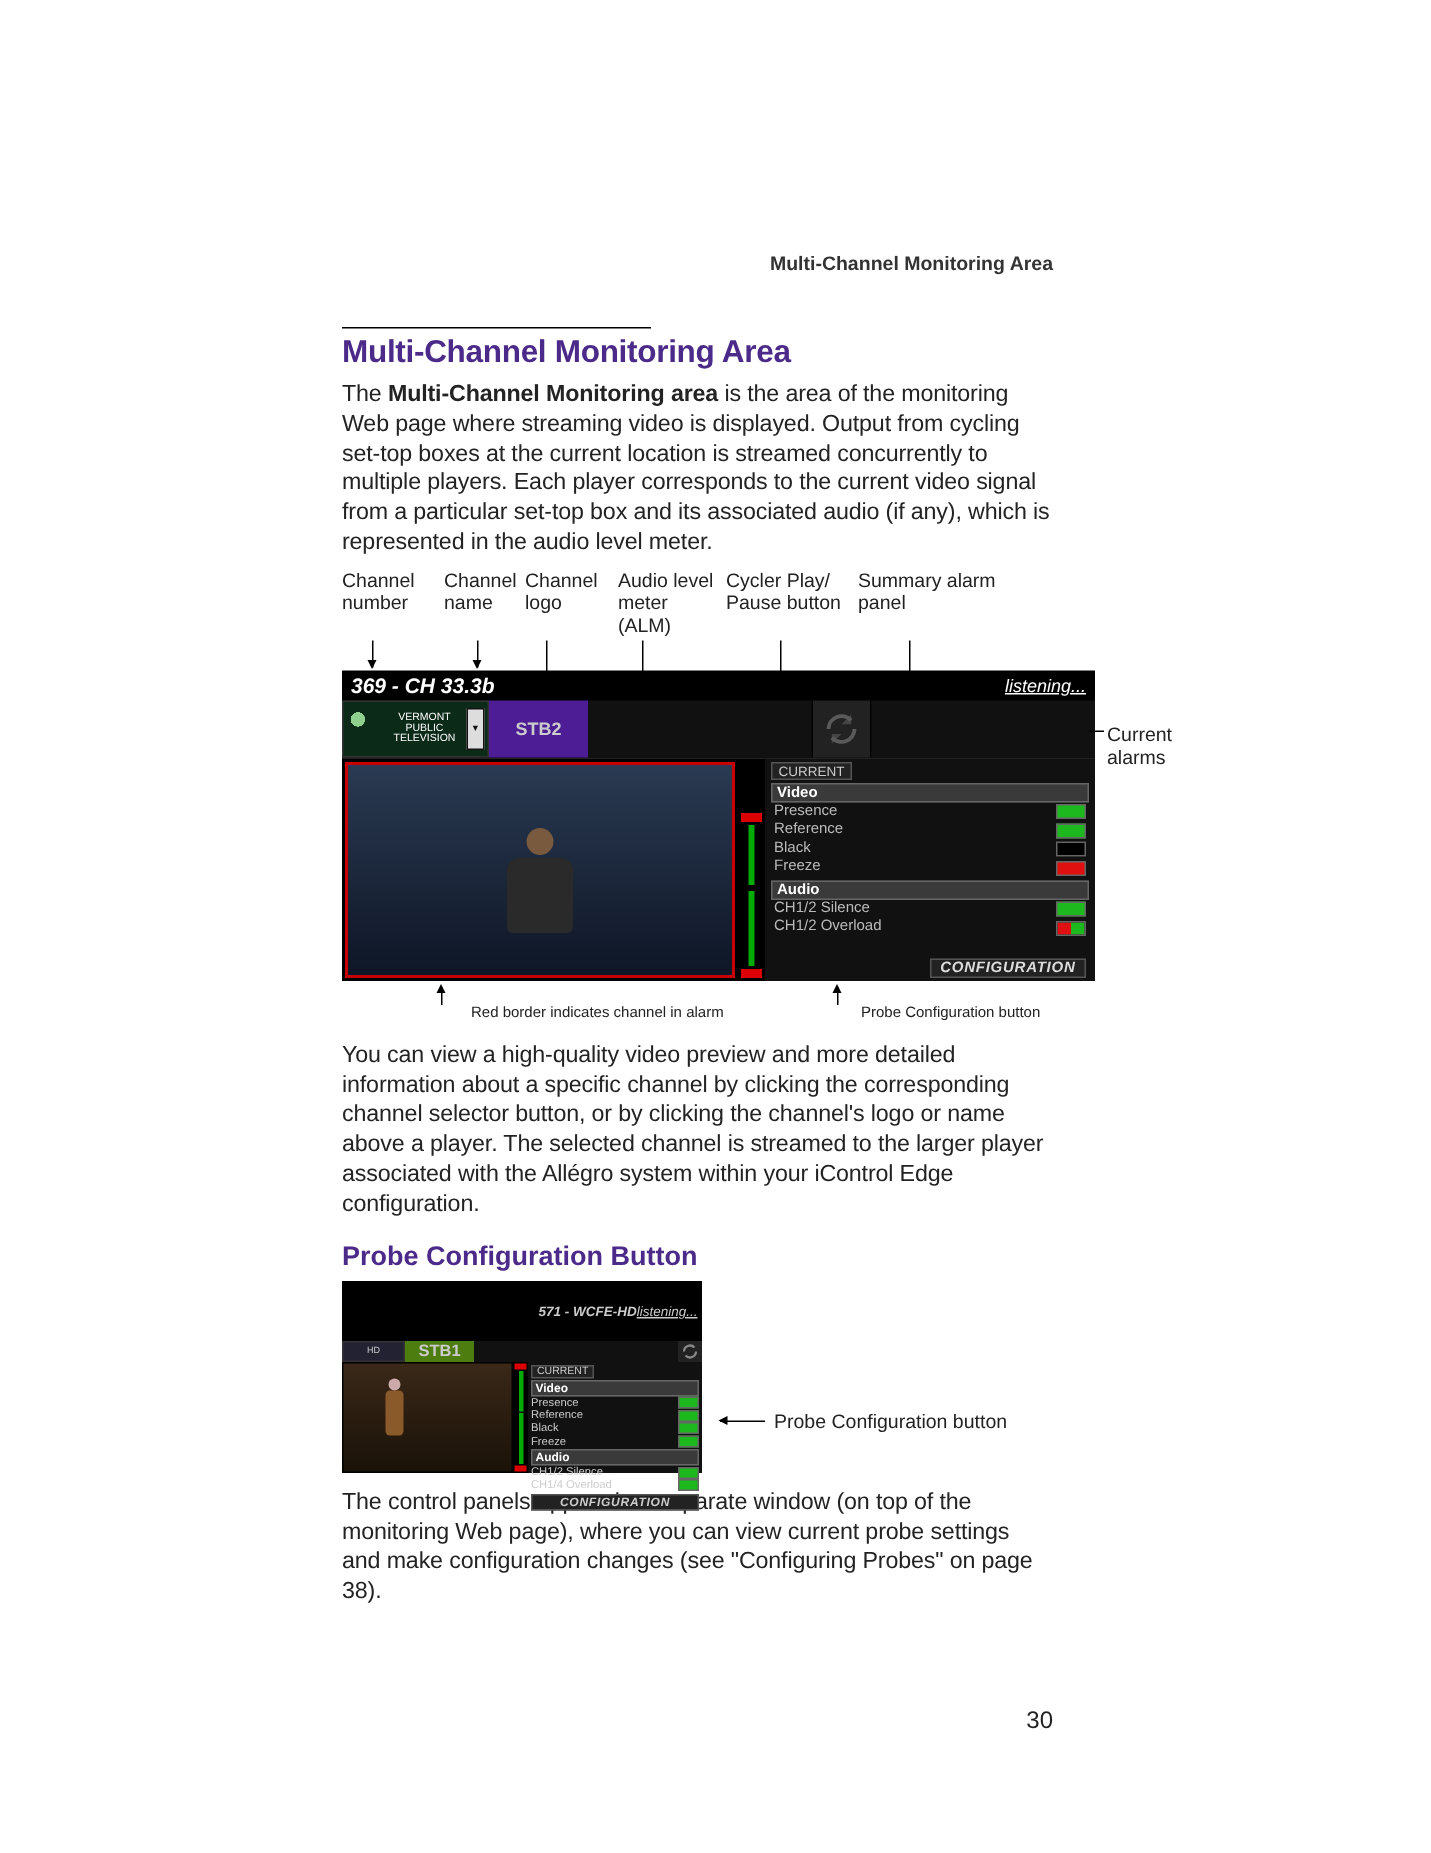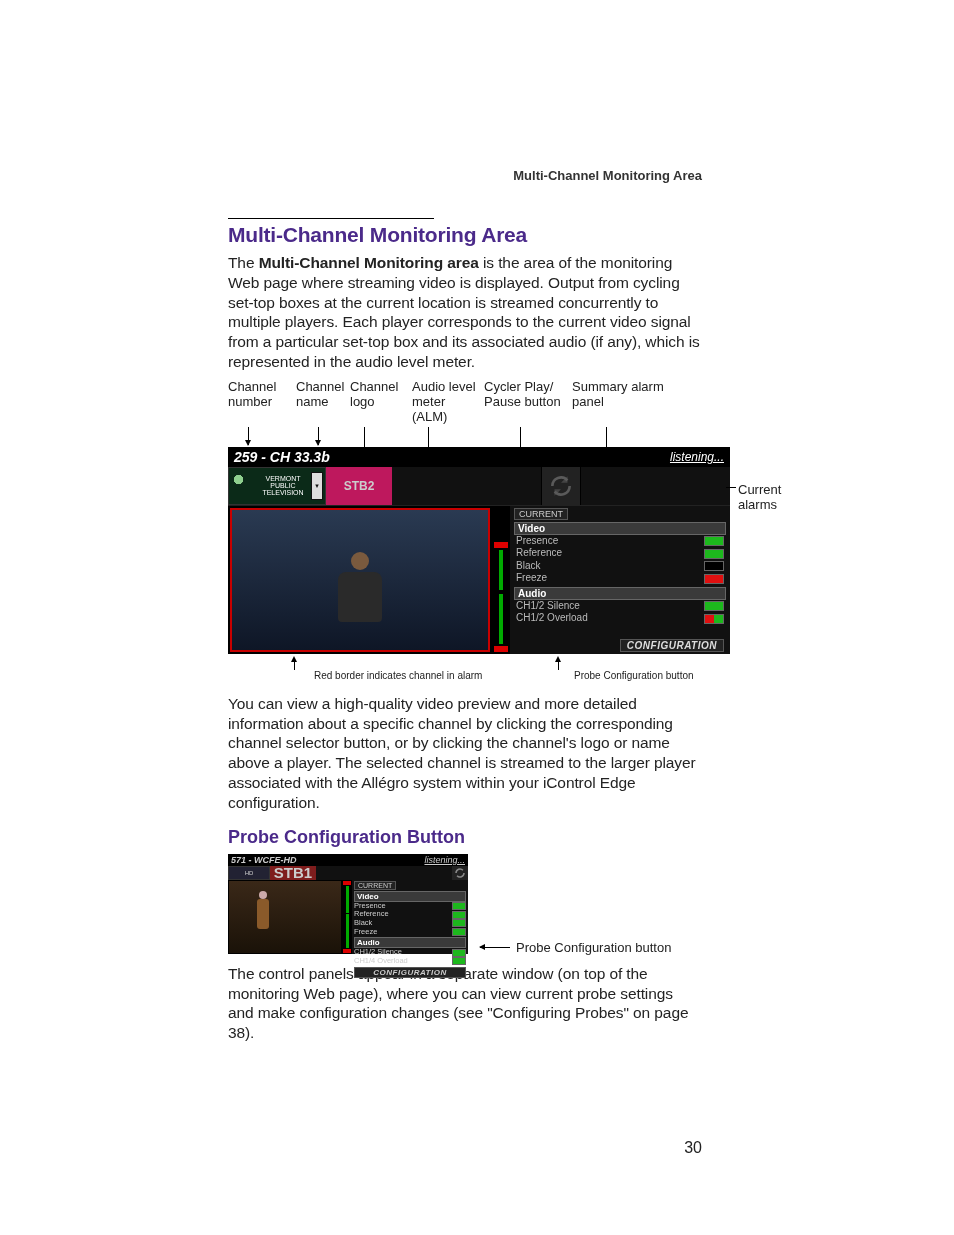--- a/index.html
+++ b/index.html
@@ -144,21 +144,21 @@
     color:#111;
   }
   .stb1 {
     flex: 0 0 66px;
     display: flex;
     align-items: center;
     justify-content: center;
     font-size: 12px;
     font-weight: 700;
     color: #ccc;
-    background: #be185d;
+    background: #4c1d95;
   }
   .spacer1 { flex: 1; background:#111; }
   .cycler {
     width: 38px;
     background: #222;
     display: flex;
     align-items: center;
     justify-content: center;
     border-left:1px solid #000;
     border-right:1px solid #000;
@@ -252,25 +252,25 @@
 
   
   .player2 {
     width: 240px;
     background:#000;
     font-family: Arial, sans-serif;
     color:#ccc;
     position:relative;
     margin-top:4px;
   }
-  .p2-title{ display:flex; justify-content:space-between; font-size:9px; font-weight:700; padding:1px 3px; font-style:italic;}
+  .p2-title{ display:flex; justify-content:flex-end; font-size:9px; font-weight:700; padding:15px 3px; font-style:italic;}
   .p2-title .listening{font-weight:400; text-decoration:underline;}
   .p2-row2{ display:flex; height:14px; align-items:stretch;}
   .logo2{ width:40px; background:#223; font-size:6px; display:flex;align-items:center;justify-content:center; border:1px solid #333;}
-  .stb2l{ width:46px; font-size:15px; font-weight:700; display:flex;align-items:center;justify-content:center;background:#7f1d1d;}
+  .stb2l{ width:46px; font-size:11px; font-weight:700; display:flex;align-items:center;justify-content:center;background:#4d7c0f;}
   .cycler2{ width:16px; background:#222; display:flex;align-items:center;justify-content:center;}
   .p2-main{ display:flex; height:74px;}
   .video2{ width:112px; background:linear-gradient(#3a2818,#1a1208); position:relative; margin:1px;}
   .video2 .fig{position:absolute;left:28px;top:18px;width:12px;height:30px;background:#8a5a2a;border-radius:3px;}
   .video2 .fig::before{content:"";position:absolute;top:-8px;left:2px;width:8px;height:8px;border-radius:50%;background:#caa;}
   .alm2{ width:8px; display:flex;flex-direction:column;justify-content:flex-end;gap:1px;padding:1px;}
   .alm2 .b{width:3px;margin:0 auto;background:#0a0;}
   .sum2{ flex:1; background:#111; font-size:7.5px; padding:1px 2px 0 2px; position:relative;}
   .sum2 .hdr{font-size:7px;border:1px solid #555;display:inline-block;padding:0 3px;background:#222;}
   .sum2 .grp{font-weight:700;background:#3a3a3a;border:1px solid #666;padding:0 2px;margin-top:1px;font-size:8px;color:#fff;}
@@ -319,21 +319,21 @@
         <div class="arrow-down" style="left:90px;height:18px"></div>
         <div class="arrow-down" style="left:136px;height:48px"></div>
         <div class="arrow-down" style="left:200px;height:56px"></div>
         <div class="arrow-down" style="left:292px;height:46px"></div>
         <div class="arrow-down" style="left:378px;height:30px"></div>
       </div>
 
       <div style="position:relative;">
         <div class="player1">
           <div class="p1-titlebar">
-            <span>259 - CH 33.3b</span>
+            <span>369 - CH 33.3b</span>
             <span class="listening">listening...</span>
           </div>
           <div class="p1-row2">
             <div class="logo1">
               <span style="white-space:pre-line; margin-left:12px;">VERMONT
 PUBLIC
 TELEVISION</span>
               <div class="dd">▾</div>
             </div>
             <div class="stb1">STB2</div>

